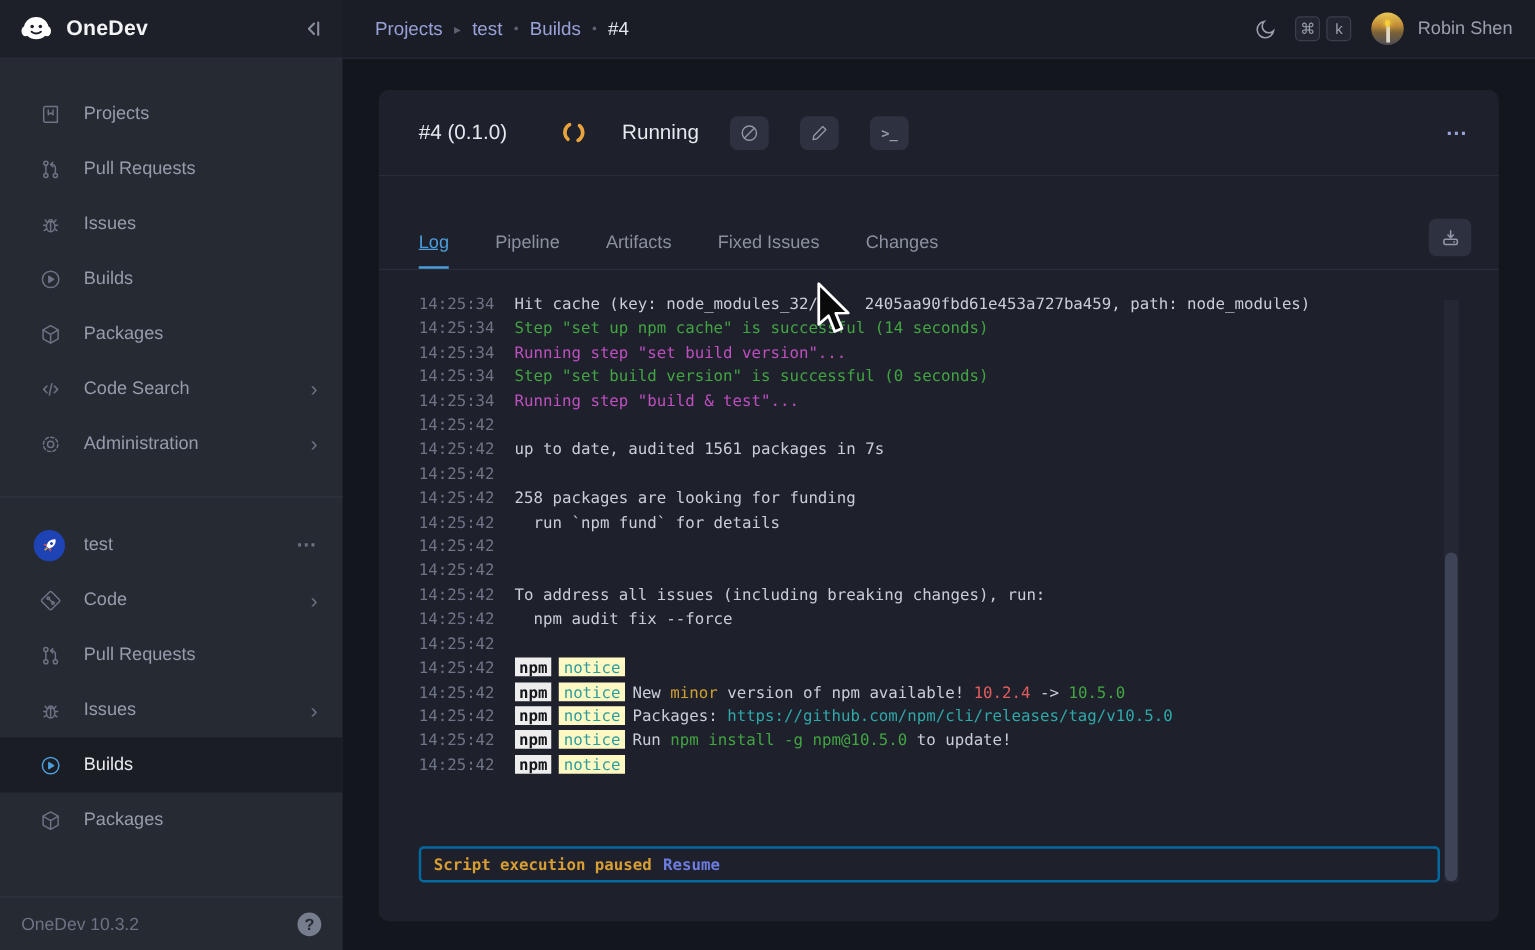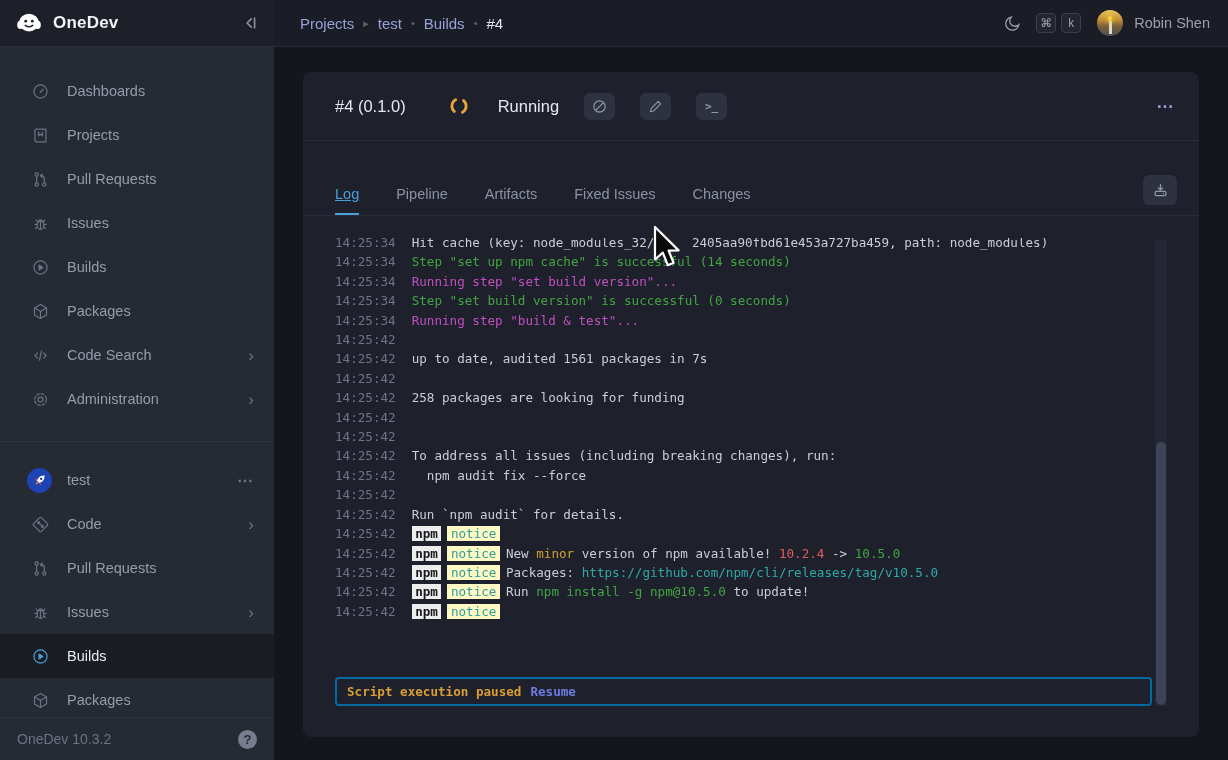--- a/index.html
+++ b/index.html
@@ -105,30 +105,20 @@
         <path d="M13.5 7l-5 5 5 5"></path>
           <path d="M17.5 6v12"></path>
       </svg>
     </span>
   </div>
 
   <div class="side-nav" id="side-main">
       <div class="side-item">
         <span class="ic">
           <svg viewBox="0 0 24 24" width="19" height="19" fill="none" stroke="currentColor" stroke-width="1.5" stroke-linecap="round" stroke-linejoin="round">
-            <circle cx="12" cy="12" r="8.3"></circle>
-            <path d="M12 12.6l3.4-3.4"></path>
-            <circle cx="12" cy="12.6" r="1" fill="currentColor" stroke="none"></circle>
-          </svg>
-        </span>
-        <span>Dashboards</span>
-      </div>
-      <div class="side-item">
-        <span class="ic">
-          <svg viewBox="0 0 24 24" width="19" height="19" fill="none" stroke="currentColor" stroke-width="1.5" stroke-linecap="round" stroke-linejoin="round">
             <path d="M6.7 4h12.1v16H6.7A1.7 1.7 0 015 18.3V5.7A1.7 1.7 0 016.7 4z"></path>
             <path d="M9.6 7.6v4.8l2.4-1.9 2.4 1.9V7.6"></path>
           </svg>
         </span>
         <span>Projects</span>
       </div>
       <div class="side-item">
         <span class="ic">
           <svg viewBox="0 0 24 24" width="19" height="19" fill="none" stroke="currentColor" stroke-width="1.5" stroke-linecap="round" stroke-linejoin="round">
             <circle cx="7.2" cy="5.8" r="2.1"></circle>
@@ -338,26 +328,26 @@
     <div class="log-lines" id="log-lines">
         <div class="log-line"><span class="ts">14:25:34</span><span class="st-default">Hit cache (key: node_modules_32/9</span><span class="st-gap"></span><span class="st-default">2405aa90fbd61e453a727ba459, path: node_modules)</span></div>
         <div class="log-line"><span class="ts">14:25:34</span><span class="st-green">Step "set up npm cache" is successful (14 seconds)</span></div>
         <div class="log-line"><span class="ts">14:25:34</span><span class="st-magenta">Running step "set build version"...</span></div>
         <div class="log-line"><span class="ts">14:25:34</span><span class="st-green">Step "set build version" is successful (0 seconds)</span></div>
         <div class="log-line"><span class="ts">14:25:34</span><span class="st-magenta">Running step "build &amp; test"...</span></div>
         <div class="log-line"><span class="ts">14:25:42</span></div>
         <div class="log-line"><span class="ts">14:25:42</span><span class="st-default">up to date, audited 1561 packages in 7s</span></div>
         <div class="log-line"><span class="ts">14:25:42</span></div>
         <div class="log-line"><span class="ts">14:25:42</span><span class="st-default">258 packages are looking for funding</span></div>
+        <div class="log-line"><span class="ts">14:25:42</span><span class="st-default">  run `npm fund` for details</span></div>
         <div class="log-line"><span class="ts">14:25:42</span></div>
         <div class="log-line"><span class="ts">14:25:42</span></div>
         <div class="log-line"><span class="ts">14:25:42</span><span class="st-default">To address all issues (including breaking changes), run:</span></div>
         <div class="log-line"><span class="ts">14:25:42</span><span class="st-default">  npm audit fix --force</span></div>
         <div class="log-line"><span class="ts">14:25:42</span></div>
-        <div class="log-line"><span class="ts">14:25:42</span><span class="st-default">Run `npm audit` for details.</span></div>
         <div class="log-line"><span class="ts">14:25:42</span><span class="st-badge-npm">npm</span><span class="st-badge-notice">notice</span></div>
         <div class="log-line"><span class="ts">14:25:42</span><span class="st-badge-npm">npm</span><span class="st-badge-notice">notice</span><span class="st-default">New </span><span class="st-orange">minor</span><span class="st-default"> version of npm available! </span><span class="st-red">10.2.4</span><span class="st-default"> -&gt; </span><span class="st-green">10.5.0</span></div>
         <div class="log-line"><span class="ts">14:25:42</span><span class="st-badge-npm">npm</span><span class="st-badge-notice">notice</span><span class="st-default">Packages: </span><span class="st-teal">https://github.com/npm/cli/releases/tag/v10.5.0</span></div>
         <div class="log-line"><span class="ts">14:25:42</span><span class="st-badge-npm">npm</span><span class="st-badge-notice">notice</span><span class="st-default">Run </span><span class="st-green">npm install -g npm@10.5.0</span><span class="st-default"> to update!</span></div>
         <div class="log-line"><span class="ts">14:25:42</span><span class="st-badge-npm">npm</span><span class="st-badge-notice">notice</span></div>
       </div>
   </div>
 
   <div class="paused-bar">
     <span class="paused-msg">Script execution paused</span>

